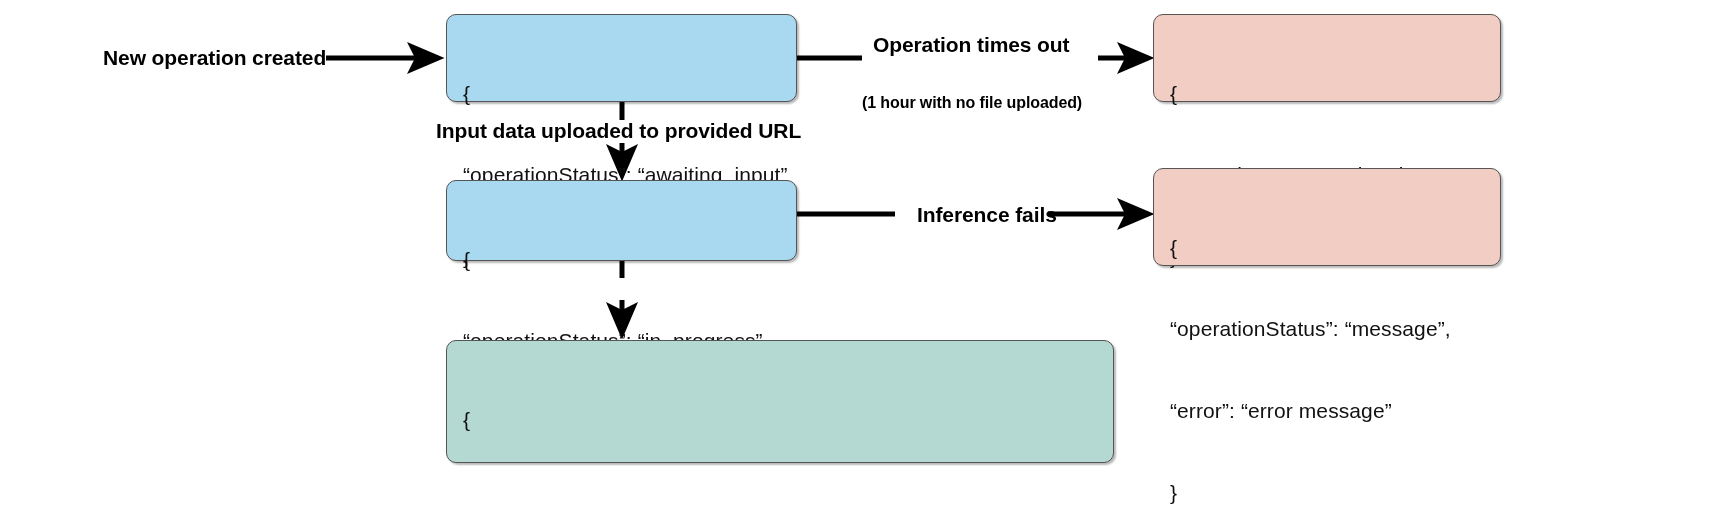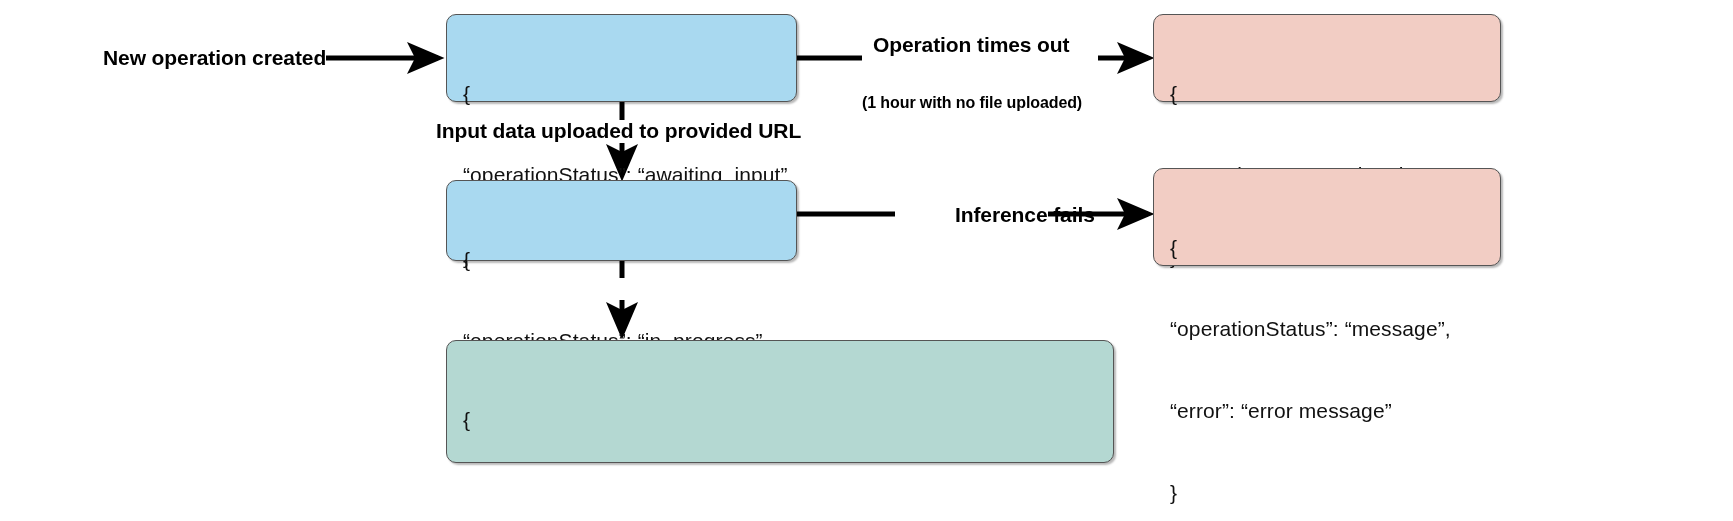--- a/index.html
+++ b/index.html
@@ -95,21 +95,21 @@
     <line x1="622" y1="300" x2="622" y2="333" stroke="#000000" stroke-width="5" marker-end="url(#ah)"></line>
   </svg>
 
   <div class="label" style="left:103px; top:46px;">New operation created</div>
 
   <div class="label center" style="left:873px; top:33px;">Operation times out</div>
   <div class="label sub center" style="left:862px; top:61px;margin-top:33px;">(1 hour with no file uploaded)</div>
 
   <div class="label" style="left:436px; top:119px;text-align:right;">Input data uploaded to provided URL</div>
 
-  <div class="label" style="left:955px; top:203px;">Inference fails</div>
+  <div class="label" style="left:917px; top:203px;">Inference fails</div>
 
 
   <div class="node blue" style="left:446px; top:14px; width:351px; height:88px;">
     <span class="jline">{</span>
     <span class="jline">“operationStatus”: “awaiting_input”</span>
     <span class="jline">}</span>
   </div>
 
   <div class="node pink" style="left:1153px; top:14px; width:348px; height:88px;">
     <span class="jline">{</span>

